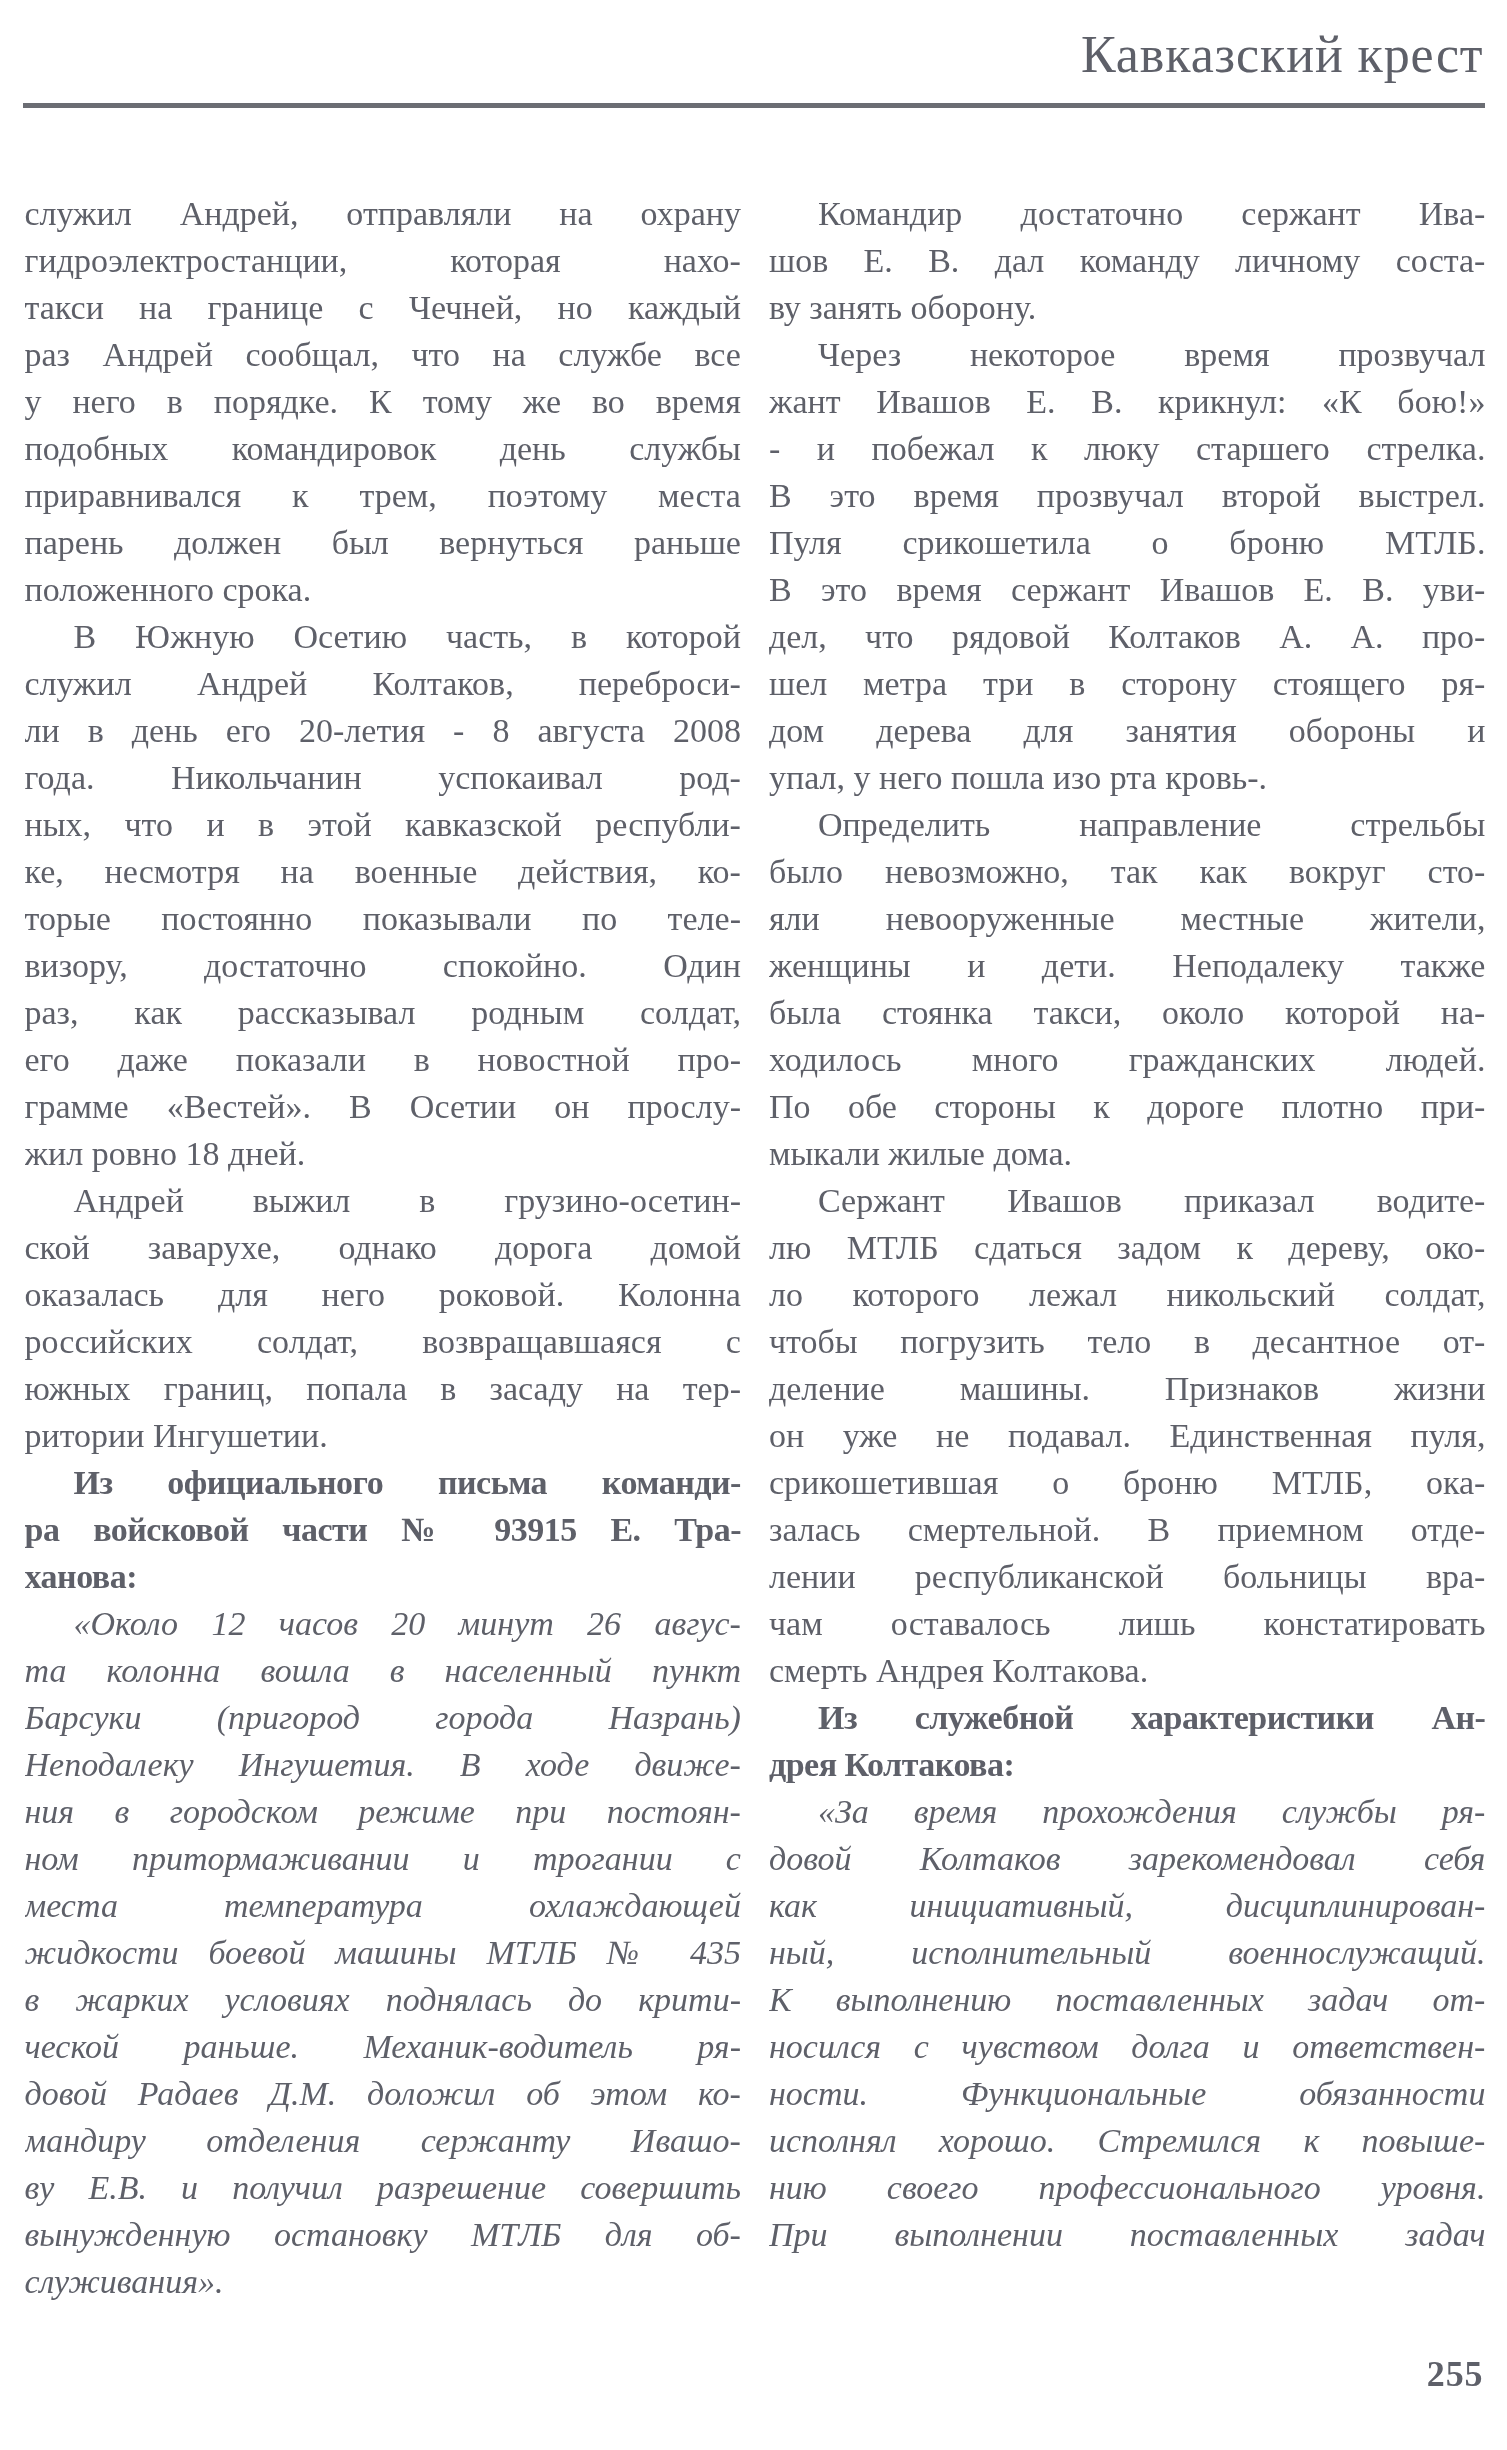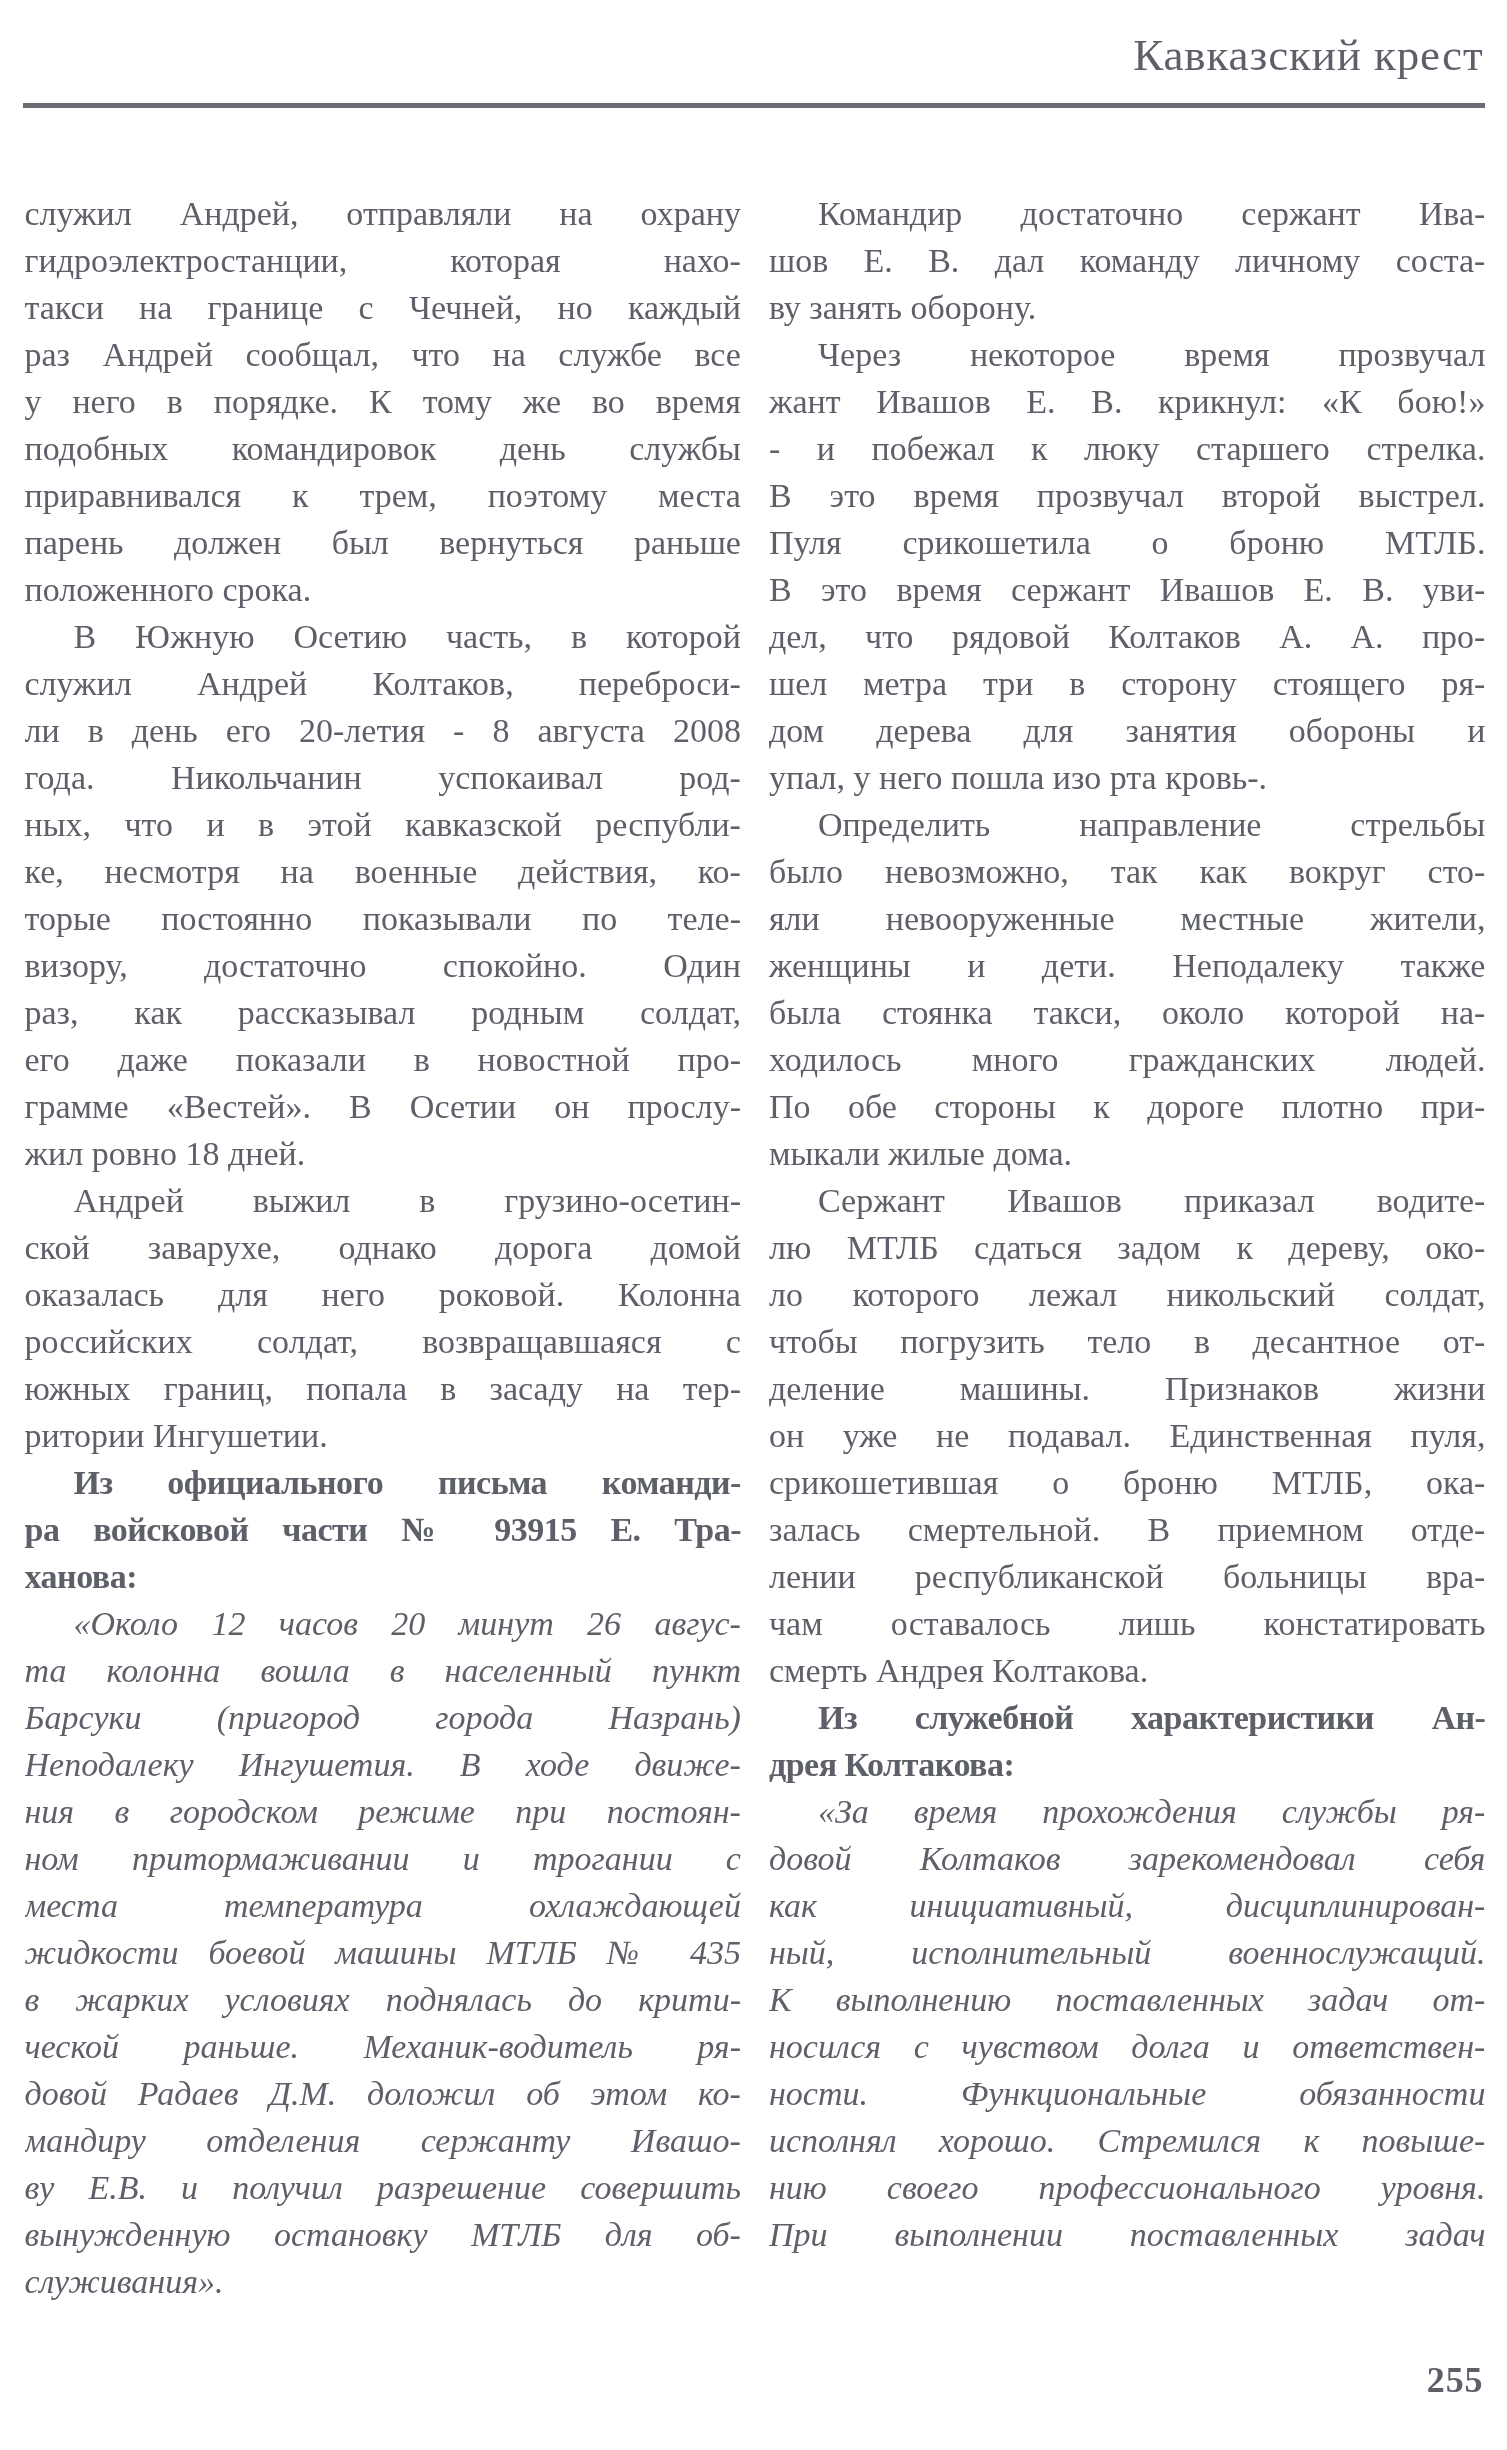--- a/index.html
+++ b/index.html
@@ -17,21 +17,21 @@
     color:var(--text-color);
     font-family:"Liberation Serif","DejaVu Serif",serif;
     overflow:hidden;
   }
   .page-header{
     padding:26px 24.5px 0 24.5px;
     text-align:right;
   }
   .header-title{
     display:inline-block;
-    font-size:45px;
+    font-size:52px;
     line-height:58px;
     letter-spacing:0.9px;
     font-weight:normal;
     margin-left:44px;
   }
   .header-rule{
     margin:19px 22.6px 0 22.6px;
     height:4.7px;
     background:var(--rule-color);
   }
@@ -65,21 +65,21 @@
   .p-bold .line{
     font-weight:bold;
     letter-spacing:-0.5px;
   }
   .p-italic .line{
     font-style:italic;
   }
   .page-number{
     position:absolute;
     right:24.5px;
-    bottom:49px;
+    bottom:55px;
     font-size:36px;
     font-weight:bold;
     letter-spacing:0.9px;
   }
 </style>
 </head>
 <body>
 
 <div class="page">
 

